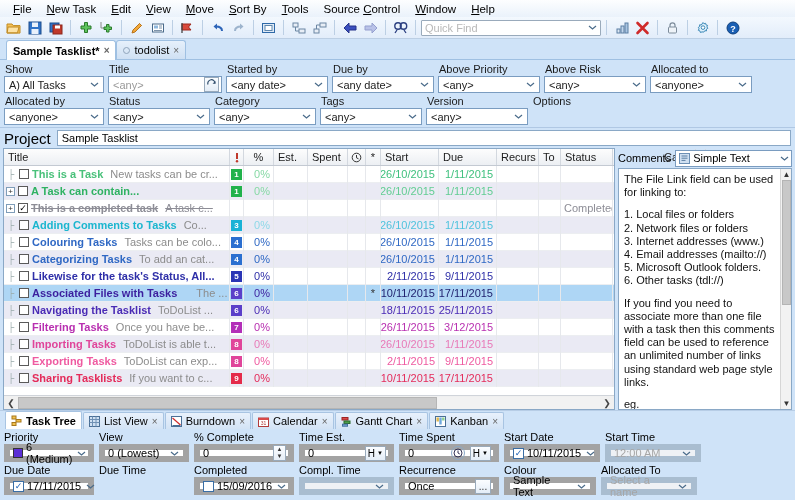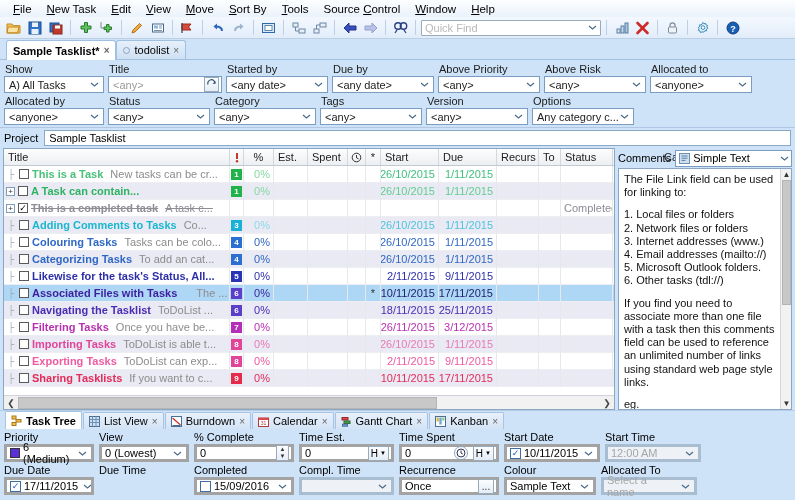--- a/index.html
+++ b/index.html
@@ -49,21 +49,21 @@
   .fsel { height:17px; border:1px solid #7a9cc0; background:#fff; display:flex; align-items:center;
           padding:0 2px 0 4px; font-size:11px; position:relative; color:#222; }
   .fsel.ghost { color:#9a9a9a; }
   .fsel .ar { margin-left:auto; color:#3a5a7a; font-size:9px; padding-right:2px; }
   .fsel .btnico { width:15px;height:15px;border:1px solid #9ab; background:linear-gradient(#fafdff,#e4edf7);
                   display:flex;align-items:center;justify-content:center; margin-left:auto; }
 
   
   .projrow { height:20px; display:flex; align-items:center; padding:0 4px; gap:6px;
              background:#cfe3f8; flex:none; }
-  .projrow .lbl { font-size:11px; }
+  .projrow .lbl { font-size:15px; }
   .projinput { flex:1; height:16px; background:#fff; border:1px solid #8aa8c6; font-size:11px;
                padding:0 4px; display:flex; align-items:center; }
 
   
   .body { flex:1; display:flex; min-height:0; padding:0 3px 0 3px; gap:3px; background:#cfe3f8; }
 
   
   .tasklist { width:612px; background:#fff; border:1px solid #8aa8c6; display:flex; flex-direction:column; }
   .tl-head { height:17px; display:flex; background:linear-gradient(#fdfdfd,#eceff3);
              border-bottom:1px solid #c3c9d2; flex:none; font-size:11px; }
@@ -118,21 +118,21 @@
           border:1px solid #a8c4e2; border-bottom:none; border-radius:2px 2px 0 0;
           background:linear-gradient(#e8f1fc,#d3e3f5); cursor:default; }
   .vtab.active { background:#fff; font-weight:bold; height:18px; }
   .vtab .x { font-size:10px; color:#666; }
 
   
   .attrs { background:#cfe3f8; padding:2px 4px 3px 4px; flex:none; }
   .arow { display:flex; margin-bottom:2px; }
   .acell { display:flex; flex-direction:column; margin-right:5px; }
   .alabel { font-size:11px; line-height:13px; }
-  .afield { height:18px; border:3px solid #a3a3a3; background:#fff; display:flex; align-items:center;
+  .afield { height:18px; border:6px solid #a3a3a3; background:#fff; display:flex; align-items:center;
             padding:0 2px 0 3px; font-size:11px; gap:3px; }
   .afield.dis { background:#eef1f5; color:#a6a6a6; border-color:#a9bdd0; }
   .afield .ar { margin-left:auto; font-size:9px; color:#3a5a7a; padding:0 2px; }
   .swatch { width:10px;height:10px;border:1px solid #333; flex:none; }
   .chk { width:11px;height:11px;border:1px solid #3a6ea5;background:#fff;flex:none;
          display:flex;align-items:center;justify-content:center;font-size:9px;color:#1a5fb4;line-height:10px; }
   .spin { width:13px;height:16px;margin-left:auto;display:flex;flex-direction:column;
           border:1px solid #9ab;background:linear-gradient(#fbfdff,#e6eef7); }
   .spin div { flex:1;text-align:center;font-size:6px;line-height:7px;color:#333; }
   .unitbtn { margin-left:auto;height:15px;border:1px solid #9ab;background:linear-gradient(#fbfdff,#e4edf7);
@@ -459,28 +459,20 @@
             <span>&lt;any&gt;</span>
             <span class="ar">
               <svg width="9" height="7" viewBox="0 0 9 7">
                 <path d="M1 2l3.5 3L8 2" stroke="#4a6b8a" fill="none" stroke-width="1.2"></path>
               </svg>
             </span>
           </div>
         </div>
         <div class="fcell" style="width: 102px;">
           <div class="flabel">Options</div>
-          <div class="fsel">
-            <span>Any category c...</span>
-            <span class="ar">
-              <svg width="9" height="7" viewBox="0 0 9 7">
-                <path d="M1 2l3.5 3L8 2" stroke="#4a6b8a" fill="none" stroke-width="1.2"></path>
-              </svg>
-            </span>
-          </div>
         </div>
       </div>
   </div>
 
   <div class="projrow">
     <span class="lbl">Project</span>
     <div class="projinput">
       <span>Sample Tasklist</span>
     </div>
   </div>

